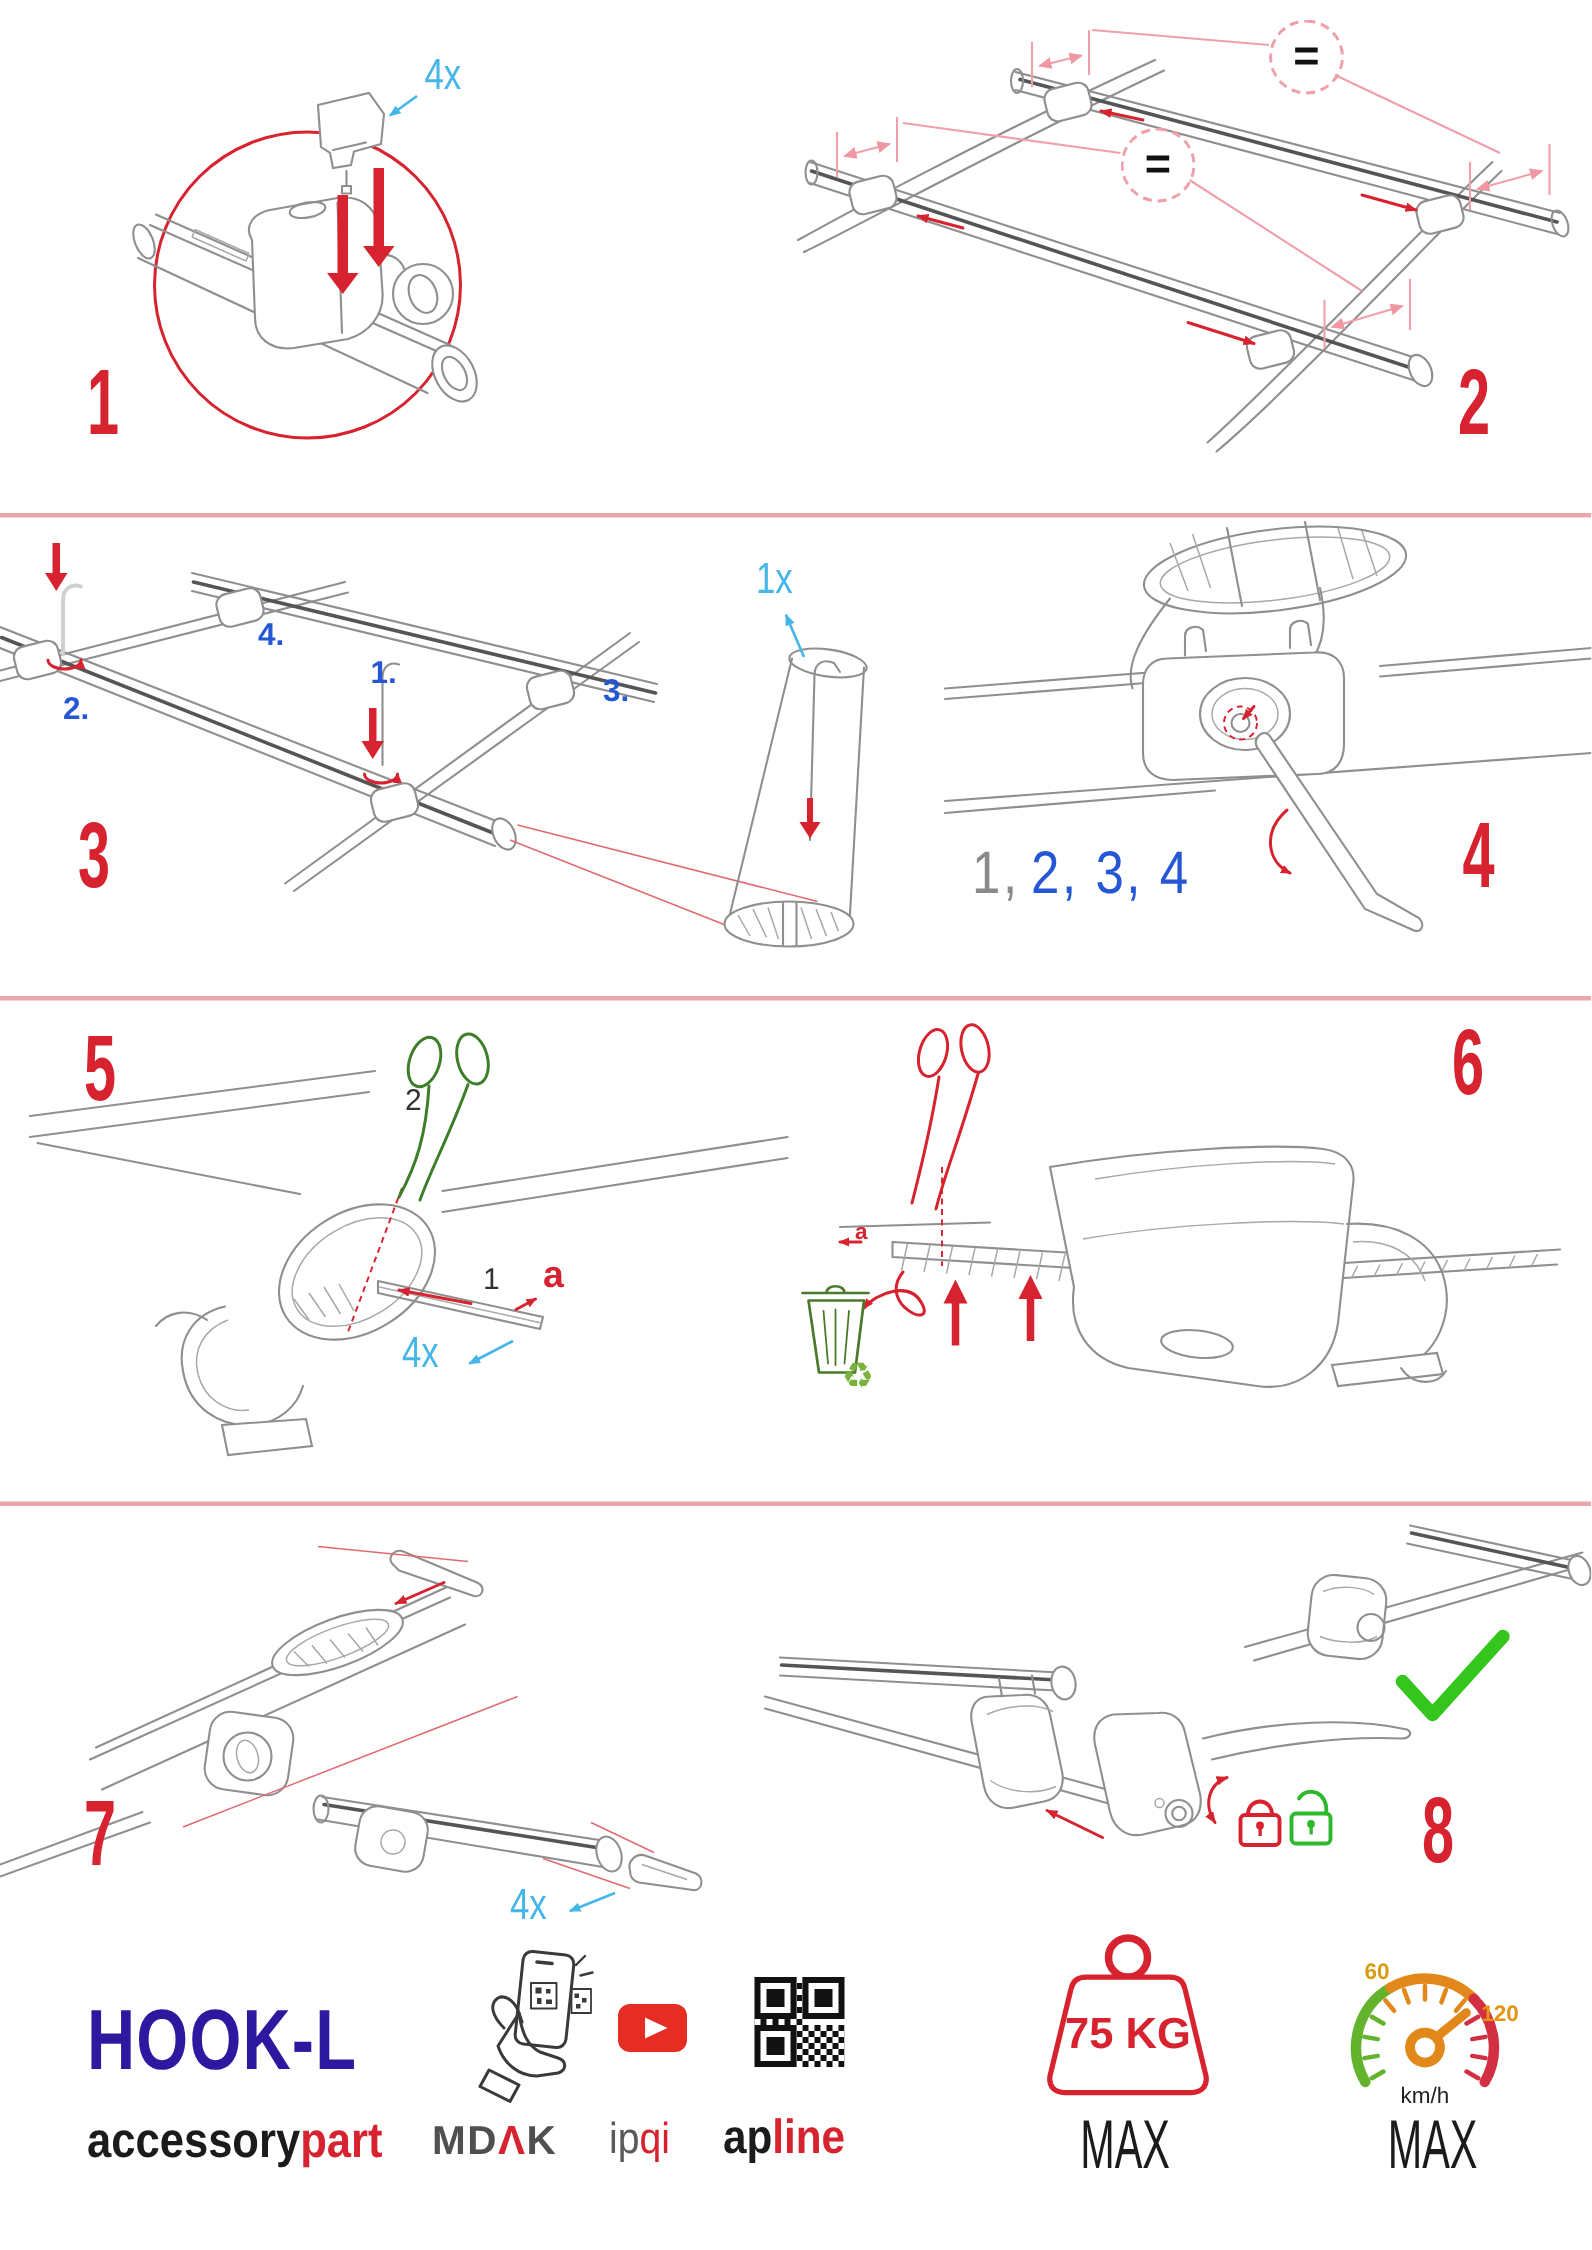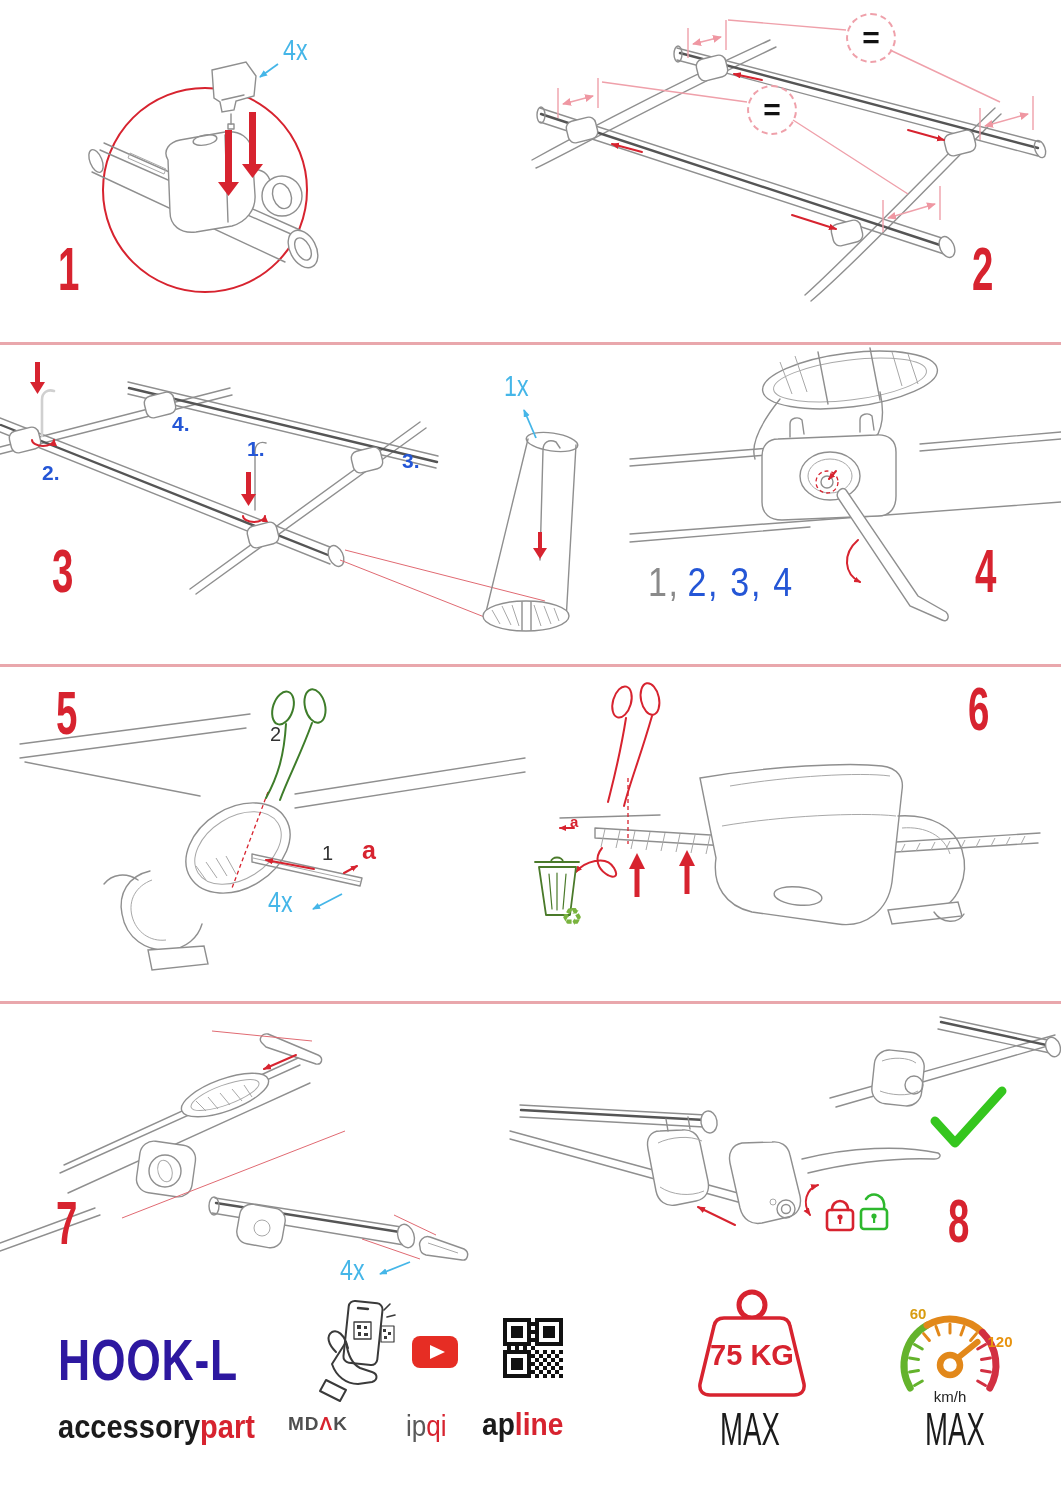--- a/index.html
+++ b/index.html
@@ -17,21 +17,21 @@
   .eq-circle{position:absolute;width:46px;height:46px;border:2px dashed #efa0aa;border-radius:50%;
              display:flex;align-items:center;justify-content:center;font-size:30px;font-weight:700;
              color:#111;z-index:2;}
   .seq{font-size:40px;font-weight:400;letter-spacing:2px;transform:scaleX(.85);transform-origin:0 0;}
   .seq .g1{color:#8a8a8a;}
   .seq .g2{color:#2456d6;margin-left:9px;}
   .product{font-size:57px;font-weight:700;color:#2d18a0;letter-spacing:1px;transform:scaleX(.78);transform-origin:0 0;}
   .brand{font-size:33px;font-weight:700;letter-spacing:0px;transform:scaleX(.88);transform-origin:0 0;}
   .brand .b1{color:#1b1b1b;}
   .brand .b2{color:#d7232f;}
-  .logo-mdak{font-size:19px;font-weight:700;color:#4f4f4f;letter-spacing:1px;}
+  .logo-mdak{font-size:27px;font-weight:700;color:#4f4f4f;letter-spacing:1px;}
   .logo-mdak .red{color:#d7232f;}
   .logo-ipqi{font-size:29px;font-weight:400;color:#5a5a5a;transform:scaleX(.9);transform-origin:0 0;}
   .logo-ipqi .red{color:#d7232f;}
   .logo-apline{font-size:32px;font-weight:600;transform:scaleX(.88);transform-origin:0 0;}
   .logo-apline .blk{color:#1b1b1b;}
   .logo-apline .red{color:#d7232f;}
   .maxlbl{font-size:46px;font-weight:500;color:#1b1b1b;transform:scaleX(.6);transform-origin:50% 0;text-align:center;width:100px;}
   
   .g{stroke:#8f8f8f;fill:none;stroke-width:1.4;stroke-linecap:round;stroke-linejoin:round;}
   .gd{stroke:#555;fill:none;stroke-width:2.4;stroke-linecap:round;}

